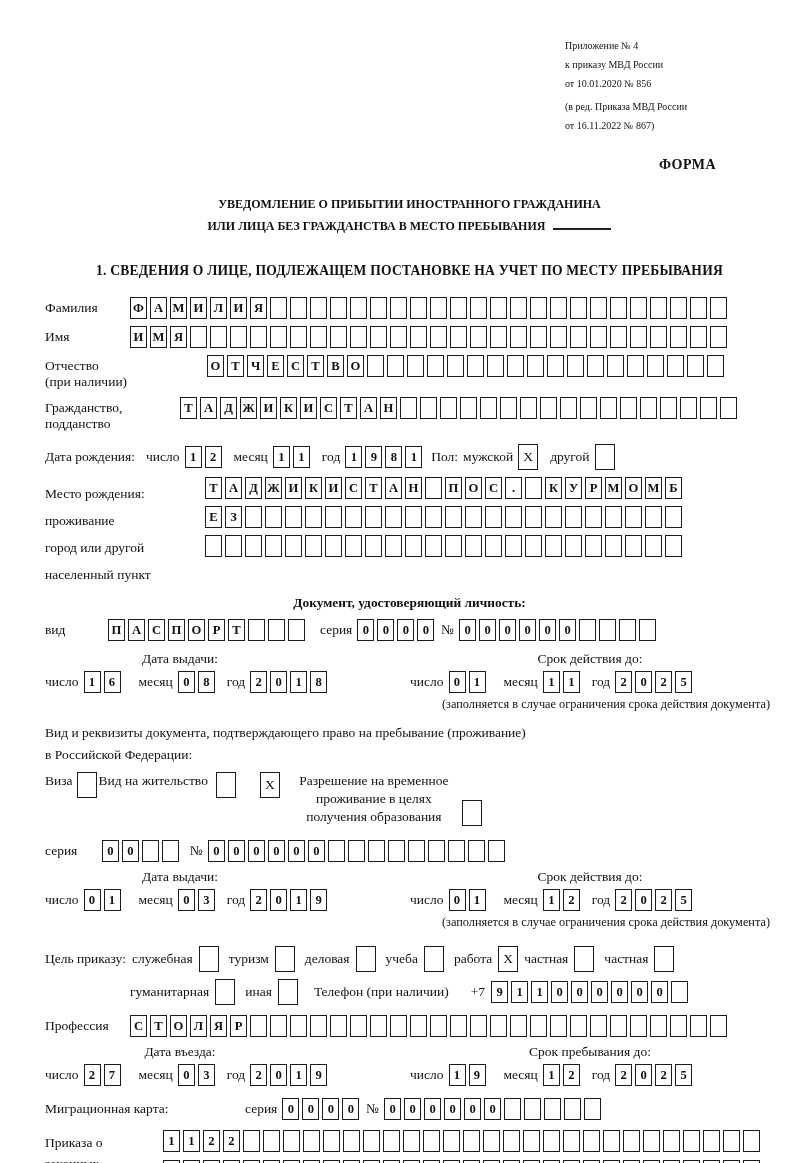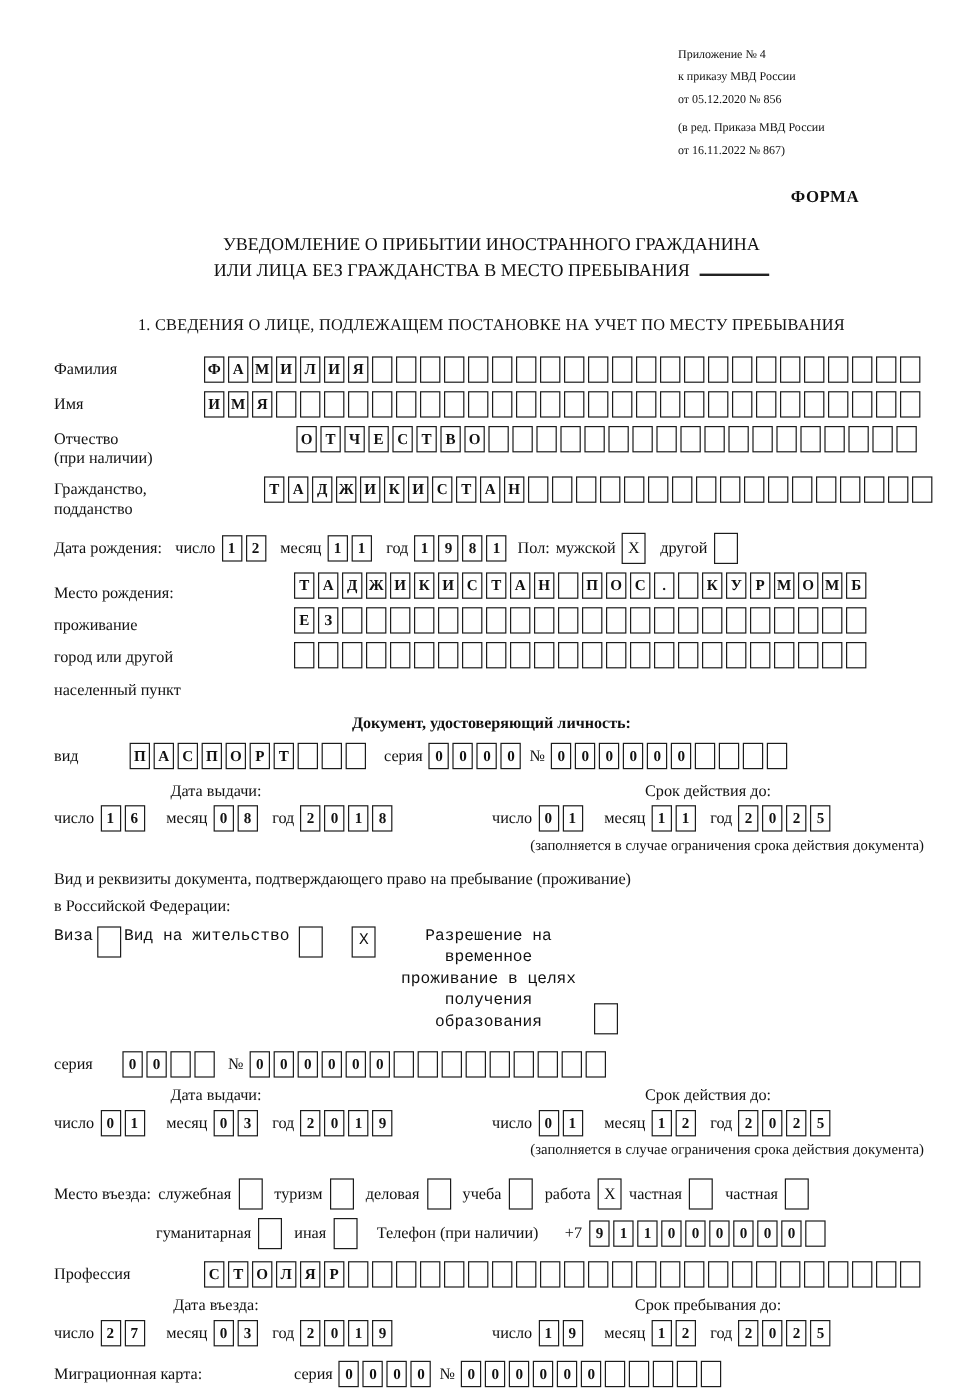--- a/index.html
+++ b/index.html
@@ -9,37 +9,37 @@
     font-family:"Liberation Serif","DejaVu Serif",serif;
     color:#111; font-size:13.5px; position:relative;
   }
   .page { padding:36px 26px 0 45px; }
 
   
   .appendix { margin-left:520px; font-size:10px; line-height:19px; }
   .appendix .gap { height:4px; }
   .form-label { margin-left:520px; text-align:center; width:245px; font-weight:bold; font-size:14px; margin-top:22px; letter-spacing:.5px; }
 
-  .title { text-align:center; font-weight:normal; font-size:15px; line-height:22px; margin-top:20px; }
+  .title { text-align:center; font-weight:bold; font-size:12px; line-height:22px; margin-top:20px; }
   .title .uline { display:inline-block; width:58px; border-bottom:2px solid #222; height:13px; margin-left:8px; }
-  .sec-heading { text-align:center; font-weight:normal; font-size:13.6px; margin-top:26px; margin-bottom:18px; letter-spacing:.2px; }
+  .sec-heading { text-align:center; font-weight:bold; font-size:13.6px; margin-top:26px; margin-bottom:18px; letter-spacing:.2px; }
 
   
   .boxes { display:inline-flex; flex-wrap:nowrap; }
   .cell {
     display:inline-block; width:15px; height:20px; border:1.6px solid #1c1c1c;
     margin-right:3px; text-align:center; font-size:12.6px; line-height:20px;
     font-weight:bold; background:#fff; flex:0 0 auto;
   }
   .chk {
     display:inline-block; width:18px; height:24px; border:1.6px solid #1c1c1c;
     text-align:center; font-size:13.5px; line-height:24px; background:#fff; flex:0 0 auto;
   }
 
-  .frow { display:flex; align-items:flex-start; margin-bottom:7px;gap:40px; }
+  .frow { display:flex; align-items:flex-start; margin-bottom:7px; }
   .flabel { flex:0 0 auto; line-height:16px; padding-top:3px; }
   .w85 { width:85px; } .w135 { width:135px; } .w162 { width:162px; } .w160 { width:160px; }
 
   .inline-row { display:flex; align-items:center; margin-bottom:7px; }
   .inline-row > span.t { margin:0 5px 0 0; }
 
   
   .date-pair { display:flex; margin-top:10px; }
   .dp { }
   .dp-l { width:365px; }
@@ -47,42 +47,42 @@
   .dp-title { text-align:center; margin-bottom:4px; }
   .dp-row { display:flex; align-items:center; }
   .dp-row .t { margin-right:5px; }
   .dp-row .boxes { margin-right:9px; }
   .note { font-size:12.3px; text-align:right; margin-top:4px; }
 
   .doc-heading { text-align:center; font-weight:bold; font-size:13.4px; margin:4px 0 8px 0; }
 
   .permit-head { line-height:22px; margin-top:10px; }
   .permit-opts { display:flex; align-items:flex-start; margin-top:6px; }
-  .popt { display:flex; align-items:flex-start;font-family:Liberation Mono, monospace; }
+  .popt { display:flex; align-items:flex-start; }
   .popt .lbl { line-height:18px; }
   .popt .lbl.c { text-align:center; }
   .popt .chk { margin-left:8px; }
 
   .purpose-row { display:flex; align-items:center; flex-wrap:nowrap; margin-top:16px; }
   .purpose-row .t { margin-right:6px; white-space:nowrap; }
   .purpose-row .chk { margin-right:10px; }
 
   .rep-block { display:flex; margin-top:10px; }
   .rep-labels { width:118px; line-height:21px; padding-top:2px; }
   .rep-rows .boxes { display:flex; margin-bottom:8px; }
 </style>
 </head>
 <body>
 
 <div class="page">
 
   <div class="appendix">
     <div>Приложение № 4</div>
     <div>к приказу МВД России</div>
-    <div>от 05.12.2020 № 856</div>
+    <div>от 10.01.2020 № 856</div>
     <div class="gap"></div>
     <div>(в ред. Приказа МВД России</div>
     <div>от 16.11.2022 № 867)</div>
   </div>
   <div class="form-label">ФОРМА</div>
 
   <div class="title">
     <div>УВЕДОМЛЕНИЕ О ПРИБЫТИИ ИНОСТРАННОГО ГРАЖДАНИНА</div>
     <div><span>ИЛИ ЛИЦА БЕЗ ГРАЖДАНСТВА В МЕСТО ПРЕБЫВАНИЯ</span><span class="uline"></span></div>
   </div>
@@ -525,21 +525,21 @@
             <span class="cell">0</span>
             <span class="cell">2</span>
             <span class="cell">5</span>
           </span>
       </div>
       <div class="note">(заполняется в случае ограничения срока действия документа)</div>
     </div>
   </div>
 
   <div class="purpose-row">
-    <span class="t">Место въезда:</span>
+    <span class="t">Цель приказу:</span>
     <span class="t">служебная</span>
     <span class="chk"></span>
     <span class="t">туризм</span>
     <span class="chk"></span>
     <span class="t">деловая</span>
     <span class="chk"></span>
     <span class="t">учеба</span>
     <span class="chk"></span>
     <span class="t">работа</span>
     <span class="chk" style="margin-right:6px;">X</span>

